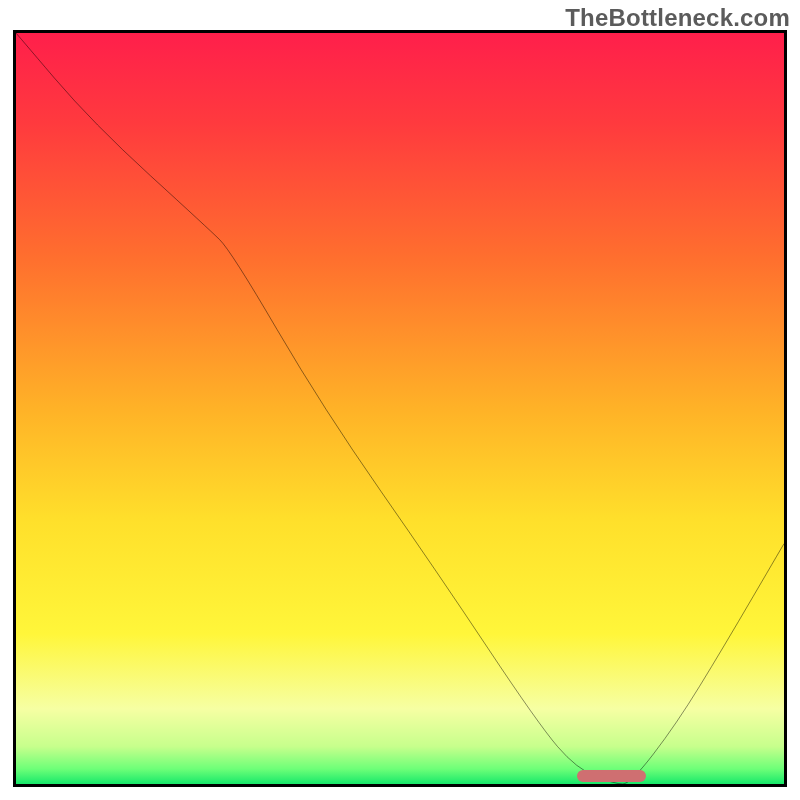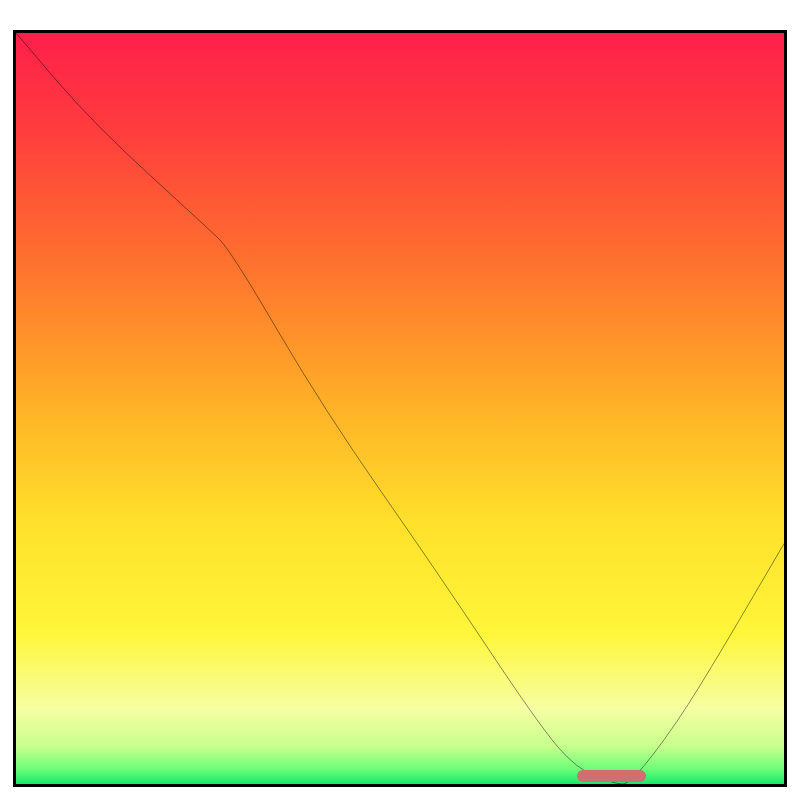--- a/index.html
+++ b/index.html
@@ -59,20 +59,21 @@
     border-radius: 6px;
     background: #cf6f71;
     z-index: 3;
   }
 </style>
 </head>
 <body>
 
 <div class="container">
 
+  <div class="watermark">TheBottleneck.com</div>
 
   <div class="plot-frame">
 
     <svg class="bg" viewBox="0 0 100 100" preserveAspectRatio="none">
       <defs>
         <linearGradient id="heat" x1="0" y1="0" x2="0" y2="1">
             <stop offset="0%" stop-color="#ff1f4b"></stop>
             <stop offset="12%" stop-color="#ff3a3e"></stop>
             <stop offset="30%" stop-color="#ff6f2e"></stop>
             <stop offset="50%" stop-color="#ffb227"></stop>

